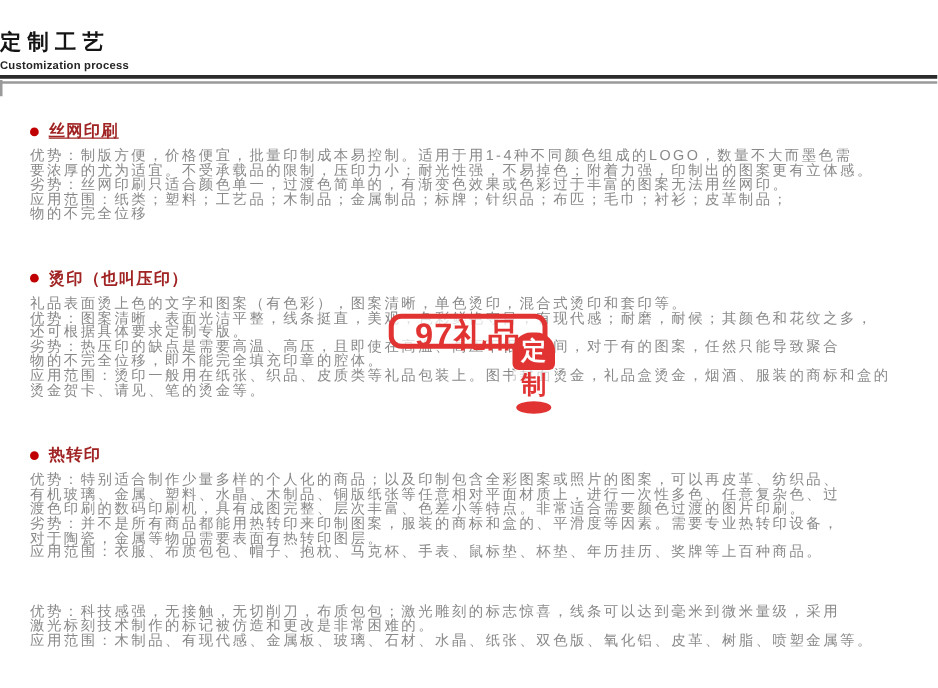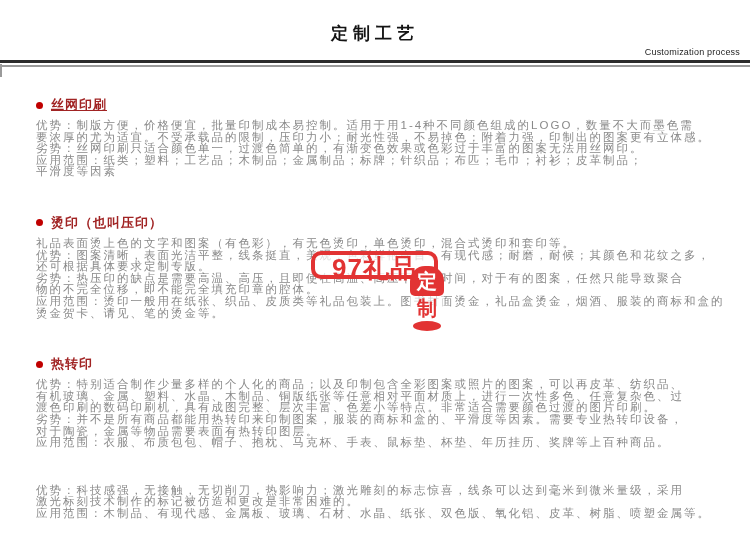--- a/index.html
+++ b/index.html
@@ -1,29 +1,29 @@
 <!DOCTYPE html>
 <html><head>
 <meta charset="utf-8">
 <style>
   * { margin:0; padding:0; box-sizing:border-box; }
   body { background:#fff; font-family:"Liberation Sans", sans-serif; }
   .page { position:relative; width:750px; height:550px; background:#ffffff; overflow:hidden; }
 
   
-  .title { padding-top:22px; text-align:center; font-size:17px; font-weight:bold; letter-spacing:5px; color:#141414; }
-  .subtitle { margin-top:2px; padding-right:10px; text-align:right; font-size:9px; font-weight:normal; color:#242424; letter-spacing:.2px; }
+  .title { padding-top:22px; font-size:17px; font-weight:bold; letter-spacing:5px; color:#141414; }
+  .subtitle { margin-top:2px; padding-right:10px; font-size:9px; font-weight:bold; color:#242424; letter-spacing:.2px; }
   .rule-wrap { margin-top:3px; }
   .rule-1 { height:3px; background:#2b2b2b; }
   .rule-gap { height:2px; }
   .rule-2 { height:2px; background:#9a9a9a; }
   .edge-mark { position:absolute; left:0; top:64px; width:2px; height:13px; background:#9a9a9a; }
 
   
-  .content { padding-left:36px; padding-right:6px; }
+  .content { padding-left:24px; padding-right:6px; }
   .sec { margin-top:36px; }
   .sec-first { margin-top:29px; }
   .sec-head { display:flex; align-items:center; margin-bottom:6px; }
   .bullet { width:7px; height:7px; border-radius:50%; background:#c00000; margin-right:8px; flex:0 0 auto; }
   .sec-title { color:#a12424; font-size:13px; font-weight:bold; letter-spacing:1px; }
   .sec-title.link { text-decoration:underline; cursor:pointer; }
   .sec-body { }
   .line { color:#898989; font-size:11.5px; line-height:11.6px; letter-spacing:2px; white-space:nowrap; }
 
   
@@ -56,31 +56,31 @@
     <div class="sec sec-first">
       <div class="sec-head">
         <span class="bullet"></span>
         <span class="sec-title link">丝网印刷</span>
       </div>
       <div class="sec-body">
         <div class="line">优势：制版方便，价格便宜，批量印制成本易控制。适用于用1-4种不同颜色组成的LOGO，数量不大而墨色需</div>
         <div class="line">要浓厚的尤为适宜。不受承载品的限制，压印力小；耐光性强，不易掉色；附着力强，印制出的图案更有立体感。</div>
         <div class="line">劣势：丝网印刷只适合颜色单一，过渡色简单的，有渐变色效果或色彩过于丰富的图案无法用丝网印。</div>
         <div class="line">应用范围：纸类；塑料；工艺品；木制品；金属制品；标牌；针织品；布匹；毛巾；衬衫；皮革制品；</div>
-        <div class="line">平滑度等因素</div>
+        <div class="line">物的不完全位移</div>
       </div>
     </div>
 
     <div class="sec">
       <div class="sec-head">
         <span class="bullet"></span>
         <span class="sec-title">烫印（也叫压印）</span>
       </div>
       <div class="sec-body">
-        <div class="line">礼品表面烫上色的文字和图案（有色彩），有无色烫印，单色烫印，混合式烫印和套印等。</div>
+        <div class="line">礼品表面烫上色的文字和图案（有色彩），图案清晰，单色烫印，混合式烫印和套印等。</div>
         <div class="line">优势：图案清晰，表面光洁平整，线条挺直，美观，色彩鲜艳夺目，有现代感；耐磨，耐候；其颜色和花纹之多，</div>
         <div class="line">还可根据具体要求定制专版。</div>
         <div class="line">劣势：热压印的缺点是需要高温、高压，且即使在高温、高压下很长时间，对于有的图案，任然只能导致聚合</div>
         <div class="line">物的不完全位移，即不能完全填充印章的腔体。</div>
         <div class="line">应用范围：烫印一般用在纸张、织品、皮质类等礼品包装上。图书封面烫金，礼品盒烫金，烟酒、服装的商标和盒的</div>
         <div class="line">烫金贺卡、请见、笔的烫金等。</div>
       </div>
     </div>
 
     <div class="sec">
@@ -93,21 +93,21 @@
         <div class="line">有机玻璃、金属、塑料、水晶、木制品、铜版纸张等任意相对平面材质上，进行一次性多色、任意复杂色、过</div>
         <div class="line">渡色印刷的数码印刷机，具有成图完整、层次丰富、色差小等特点。非常适合需要颜色过渡的图片印刷。</div>
         <div class="line">劣势：并不是所有商品都能用热转印来印制图案，服装的商标和盒的、平滑度等因素。需要专业热转印设备，</div>
         <div class="line">对于陶瓷，金属等物品需要表面有热转印图层。</div>
         <div class="line">应用范围：衣服、布质包包、帽子、抱枕、马克杯、手表、鼠标垫、杯垫、年历挂历、奖牌等上百种商品。</div>
       </div>
     </div>
 
     <div class="sec">
       <div class="sec-body">
-        <div class="line">优势：科技感强，无接触，无切削刀，热影响力；激光雕刻的标志惊喜，线条可以达到毫米到微米量级，采用</div>
+        <div class="line">优势：科技感强，无接触，无切削刀，布质包包；激光雕刻的标志惊喜，线条可以达到毫米到微米量级，采用</div>
         <div class="line">激光标刻技术制作的标记被仿造和更改是非常困难的。</div>
         <div class="line">应用范围：木制品、有现代感、金属板、玻璃、石材、水晶、纸张、双色版、氧化铝、皮革、树脂、喷塑金属等。</div>
       </div>
     </div>
 
   </div>
 
   <div class="wm-brand">97礼品</div>
 
   <div class="wm-seal">

